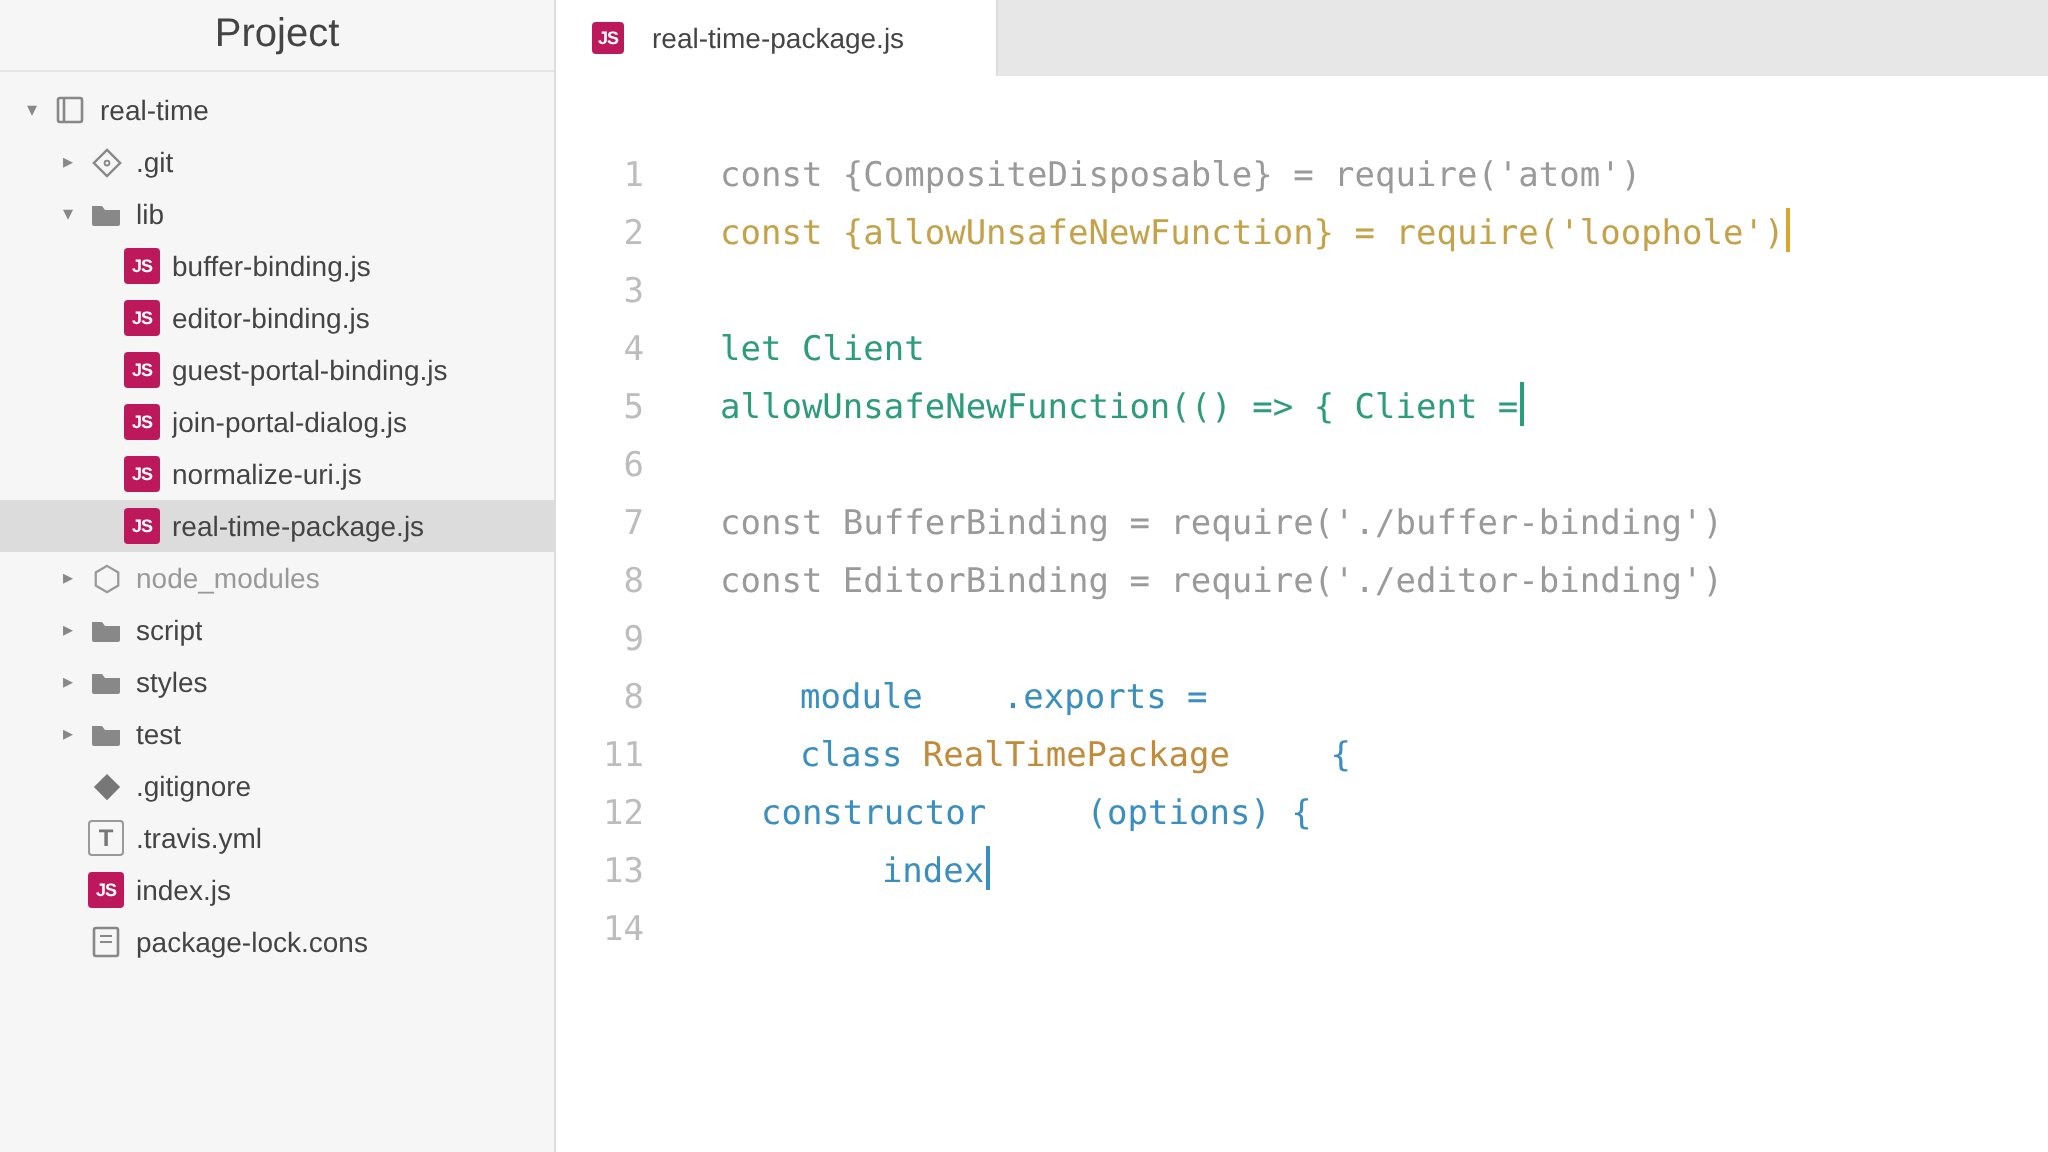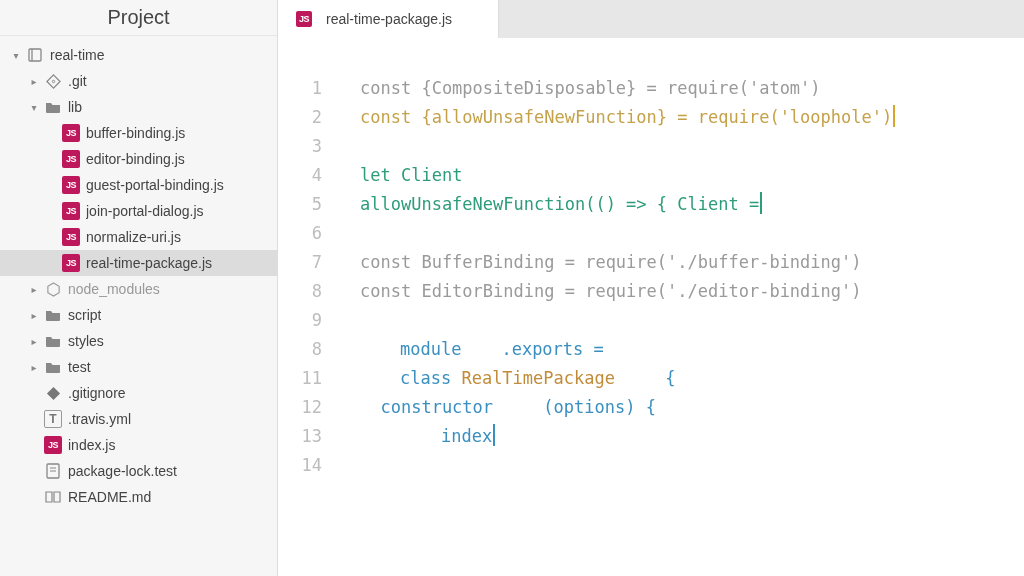--- a/index.html
+++ b/index.html
@@ -187,30 +187,21 @@
       </div>
       <div class="tree-row indent-1">
         <span class="chevron spacer">▸</span>
         <span class="icon icon-json">
           <svg width="14" height="16" viewBox="0 0 14 16">
               <rect x="1" y="1" width="12" height="14" rx="1" stroke-width="1.3"></rect>
               <line x1="4" y1="5" x2="10" y2="5" stroke-width="1"></line>
               <line x1="4" y1="8" x2="10" y2="8" stroke-width="1"></line>
             </svg>
         </span>
-        <span class="file-label">package-lock.test</span>
-      </div>
-      <div class="tree-row indent-1">
-        <span class="chevron spacer">▸</span>
-        <span class="icon icon-book">
-          <svg width="16" height="14" viewBox="0 0 16 14">
-              <path d="M1 2 h6 v10 H1 Z M9 2 h6 v10 H9 Z" stroke-width="1.2"></path>
-            </svg>
-        </span>
-        <span class="file-label">README.md</span>
+        <span class="file-label">package-lock.cons</span>
       </div>
 
     </div>
   </div>
 
   <div class="editor-area">
     <div class="tabs">
       <div class="tab">
         <span class="icon icon-js">JS</span>
         <span class="tab-title">real-time-package.js</span>

